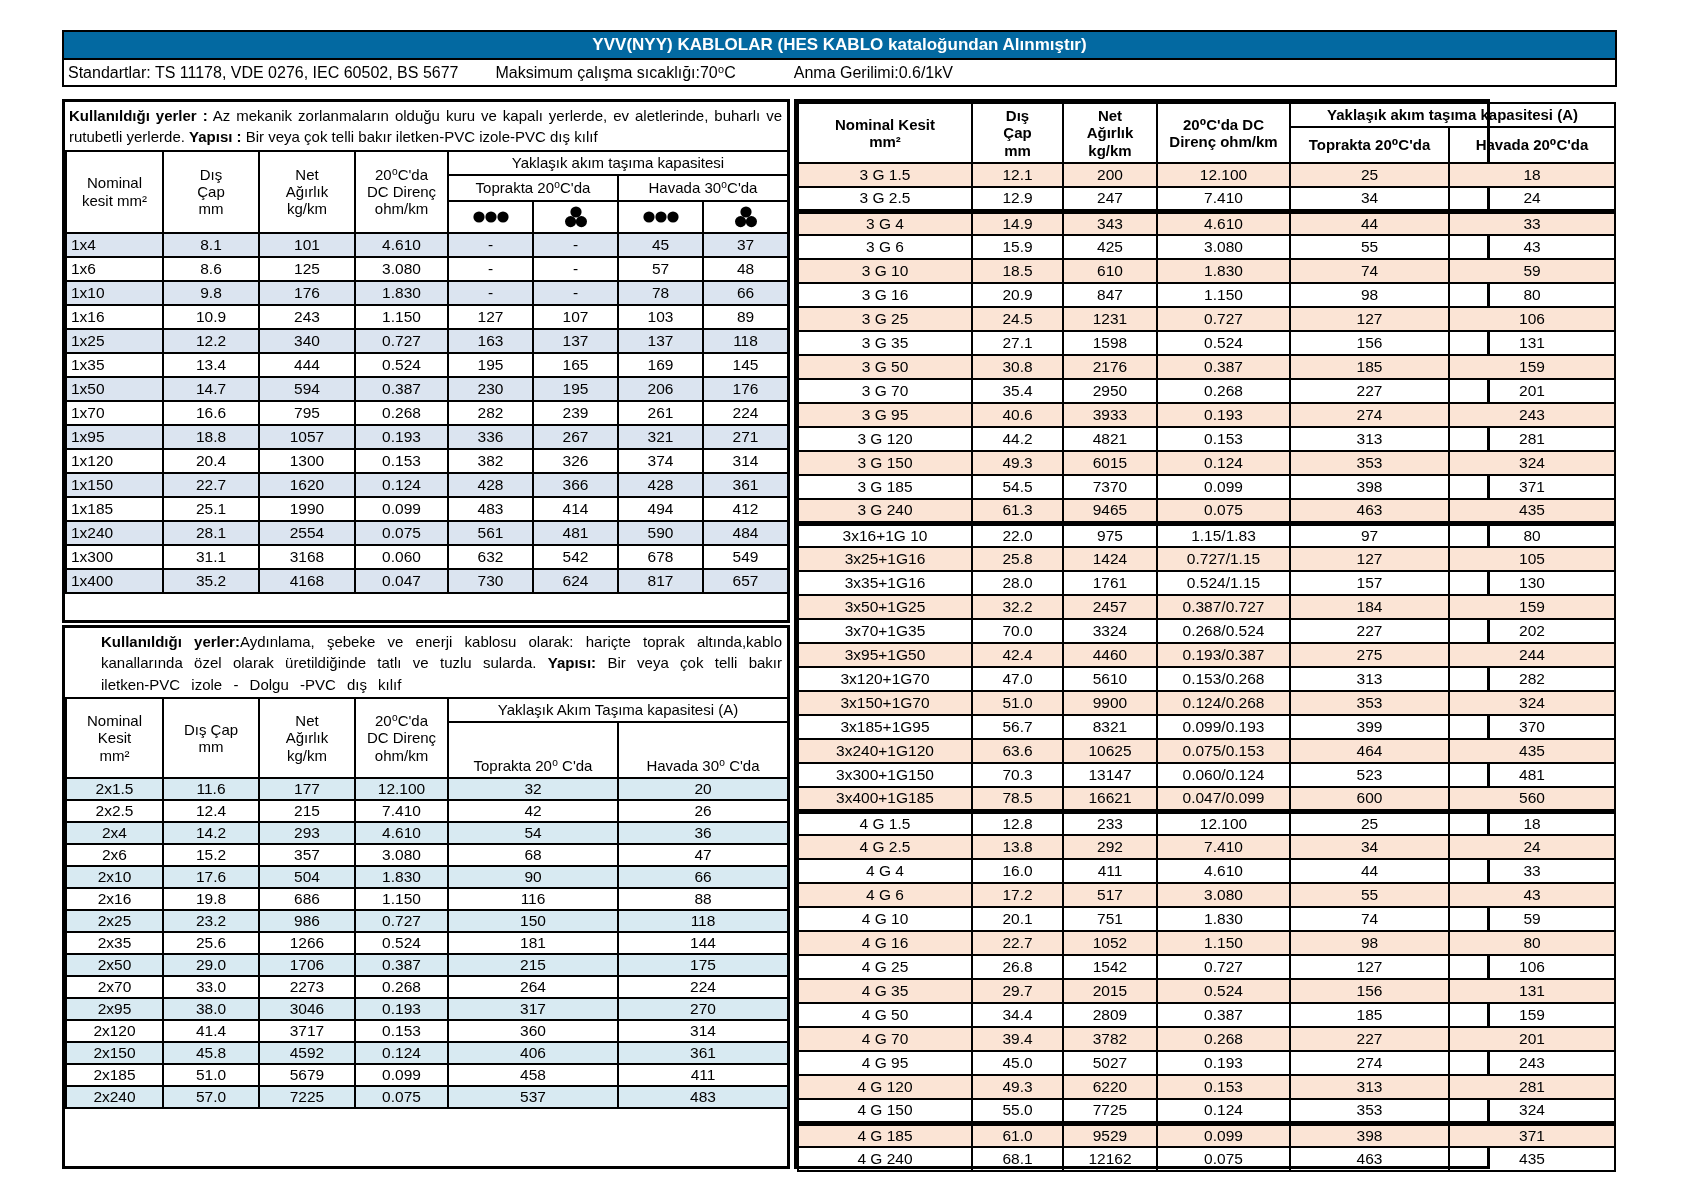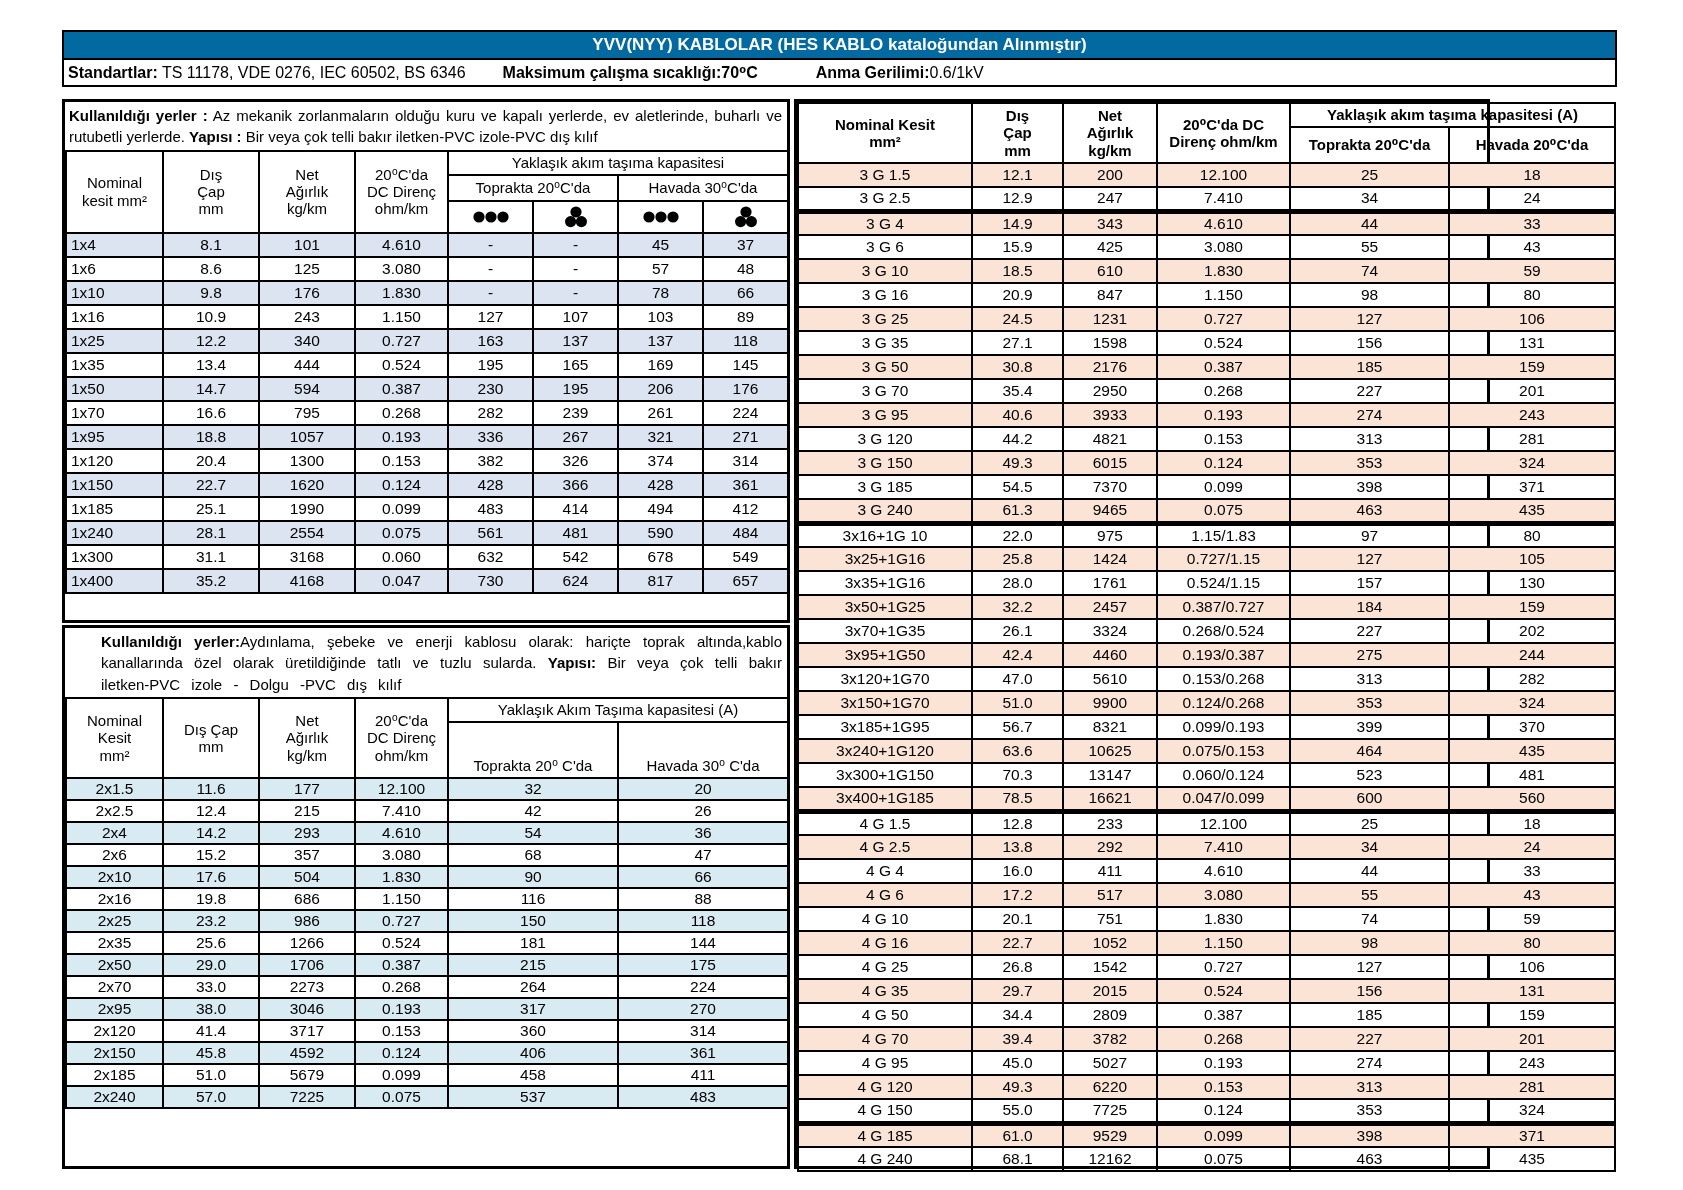--- a/index.html
+++ b/index.html
@@ -1,20 +1,20 @@
 <!DOCTYPE html>
 <html><head>
 <meta charset="utf-8">
 <style>
   html,body{margin:0;padding:0;background:#fff;}
   body{width:1683px;height:1190px;position:relative;font-family:"Liberation Sans","DejaVu Sans",sans-serif;color:#000;}
   .page{position:absolute;left:62px;top:30px;width:1555px;}
   .titlebar{background:#0369a1;color:#fff;border:2px solid #000;height:26px;line-height:26px;text-align:center;font-weight:bold;font-size:17px;}
   .standards{border:2px solid #000;border-top:none;height:25px;line-height:25px;font-size:16px;padding-left:4px;white-space:nowrap;}
-  .standards .b{font-weight:bold;}
+  .standards .b{font-weight:normal;}
   .standards .gap1{margin-left:37px;}
   .standards .gap2{margin-left:58px;}
   .columns{display:flex;margin-top:12px;align-items:center;}
   .left-col{width:728px;margin-right:4px;flex:none;}
   .right-col{width:696px;flex:none;}
   .box{border:3px solid #000;background:#fff;box-sizing:border-box;}
   .box1{height:524px;}
   .box2{height:544px;margin-top:2px;}
   .box3{height:1070px;}
   .desc{margin:0;padding:3px 5px 2px 4px;font-size:15px;line-height:1.42;text-align:justify;}
@@ -40,21 +40,21 @@
   svg.form{display:block;margin:0 auto;}
 </style>
 </head>
 <body>
 
 <div class="page">
 
   <div class="titlebar">YVV(NYY) KABLOLAR (HES KABLO kataloğundan Alınmıştır)</div>
 
   <div class="standards">
-    <span class="b">Standartlar:</span><span> TS 11178, VDE 0276, IEC 60502, BS 6346</span><span class="b gap1">Maksimum çalışma sıcaklığı:</span><span class="b">70⁰C</span><span class="b gap2">Anma Gerilimi:</span><span>0.6/1kV</span>
+    <span class="b">Standartlar:</span><span> TS 11178, VDE 0276, IEC 60502, BS 5677</span><span class="b gap1">Maksimum çalışma sıcaklığı:</span><span class="b">70⁰C</span><span class="b gap2">Anma Gerilimi:</span><span>0.6/1kV</span>
   </div>
 
   <div class="columns">
 
     <div class="left-col">
 
       <div class="box box1">
         <p class="desc"><span class="b">Kullanıldığı yerler :</span><span> Az mekanik zorlanmaların  olduğu kuru ve kapalı yerlerde, ev aletlerinde, buharlı ve  rutubetli  yerlerde.  </span><span class="b">Yapısı  :</span><span>  Bir  veya  çok  telli  bakır  iletken-PVC  izole-PVC  dış  kılıf</span></p>
         <table id="t1" class="plain shade-blue">
           <colgroup>
@@ -600,21 +600,21 @@
               <tr>
                 <td>3x50+1G25</td>
                 <td>32.2</td>
                 <td>2457</td>
                 <td>0.387/0.727</td>
                 <td>184</td>
                 <td>159</td>
               </tr>
               <tr>
                 <td>3x70+1G35</td>
-                <td>26.1</td>
+                <td>70.0</td>
                 <td>3324</td>
                 <td>0.268/0.524</td>
                 <td>227</td>
                 <td>202</td>
               </tr>
               <tr>
                 <td>3x95+1G50</td>
                 <td>42.4</td>
                 <td>4460</td>
                 <td>0.193/0.387</td>

